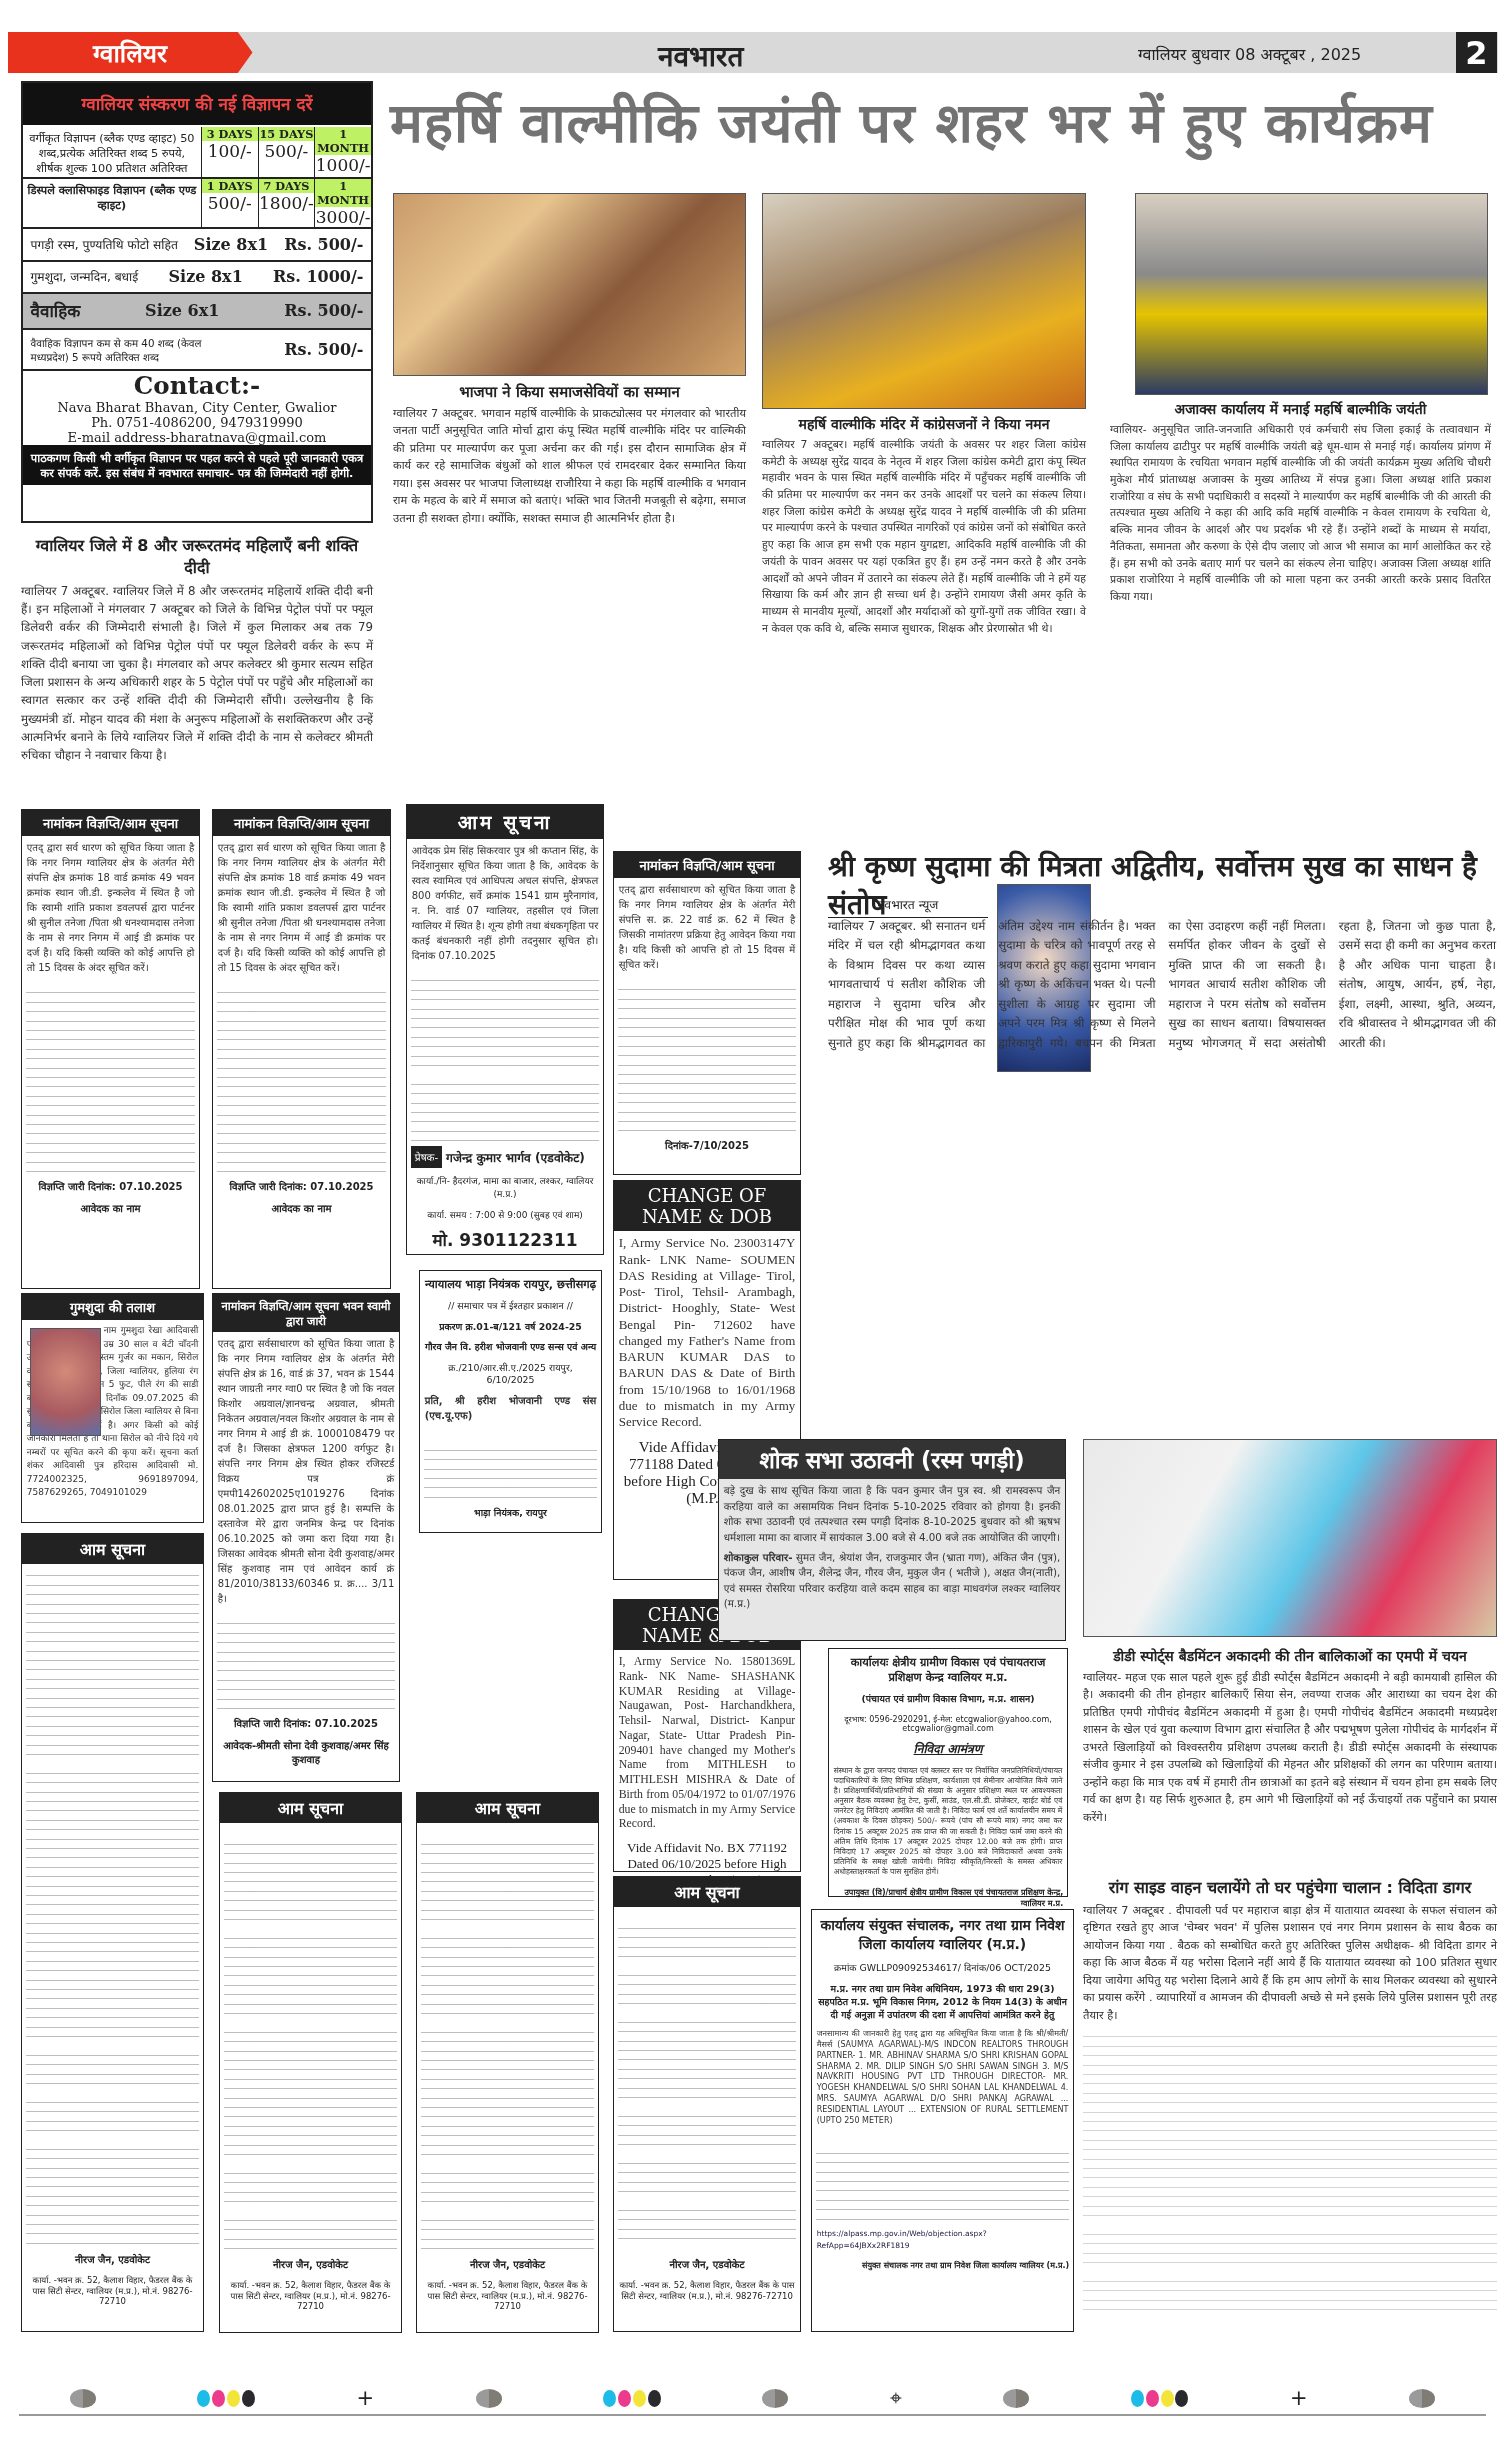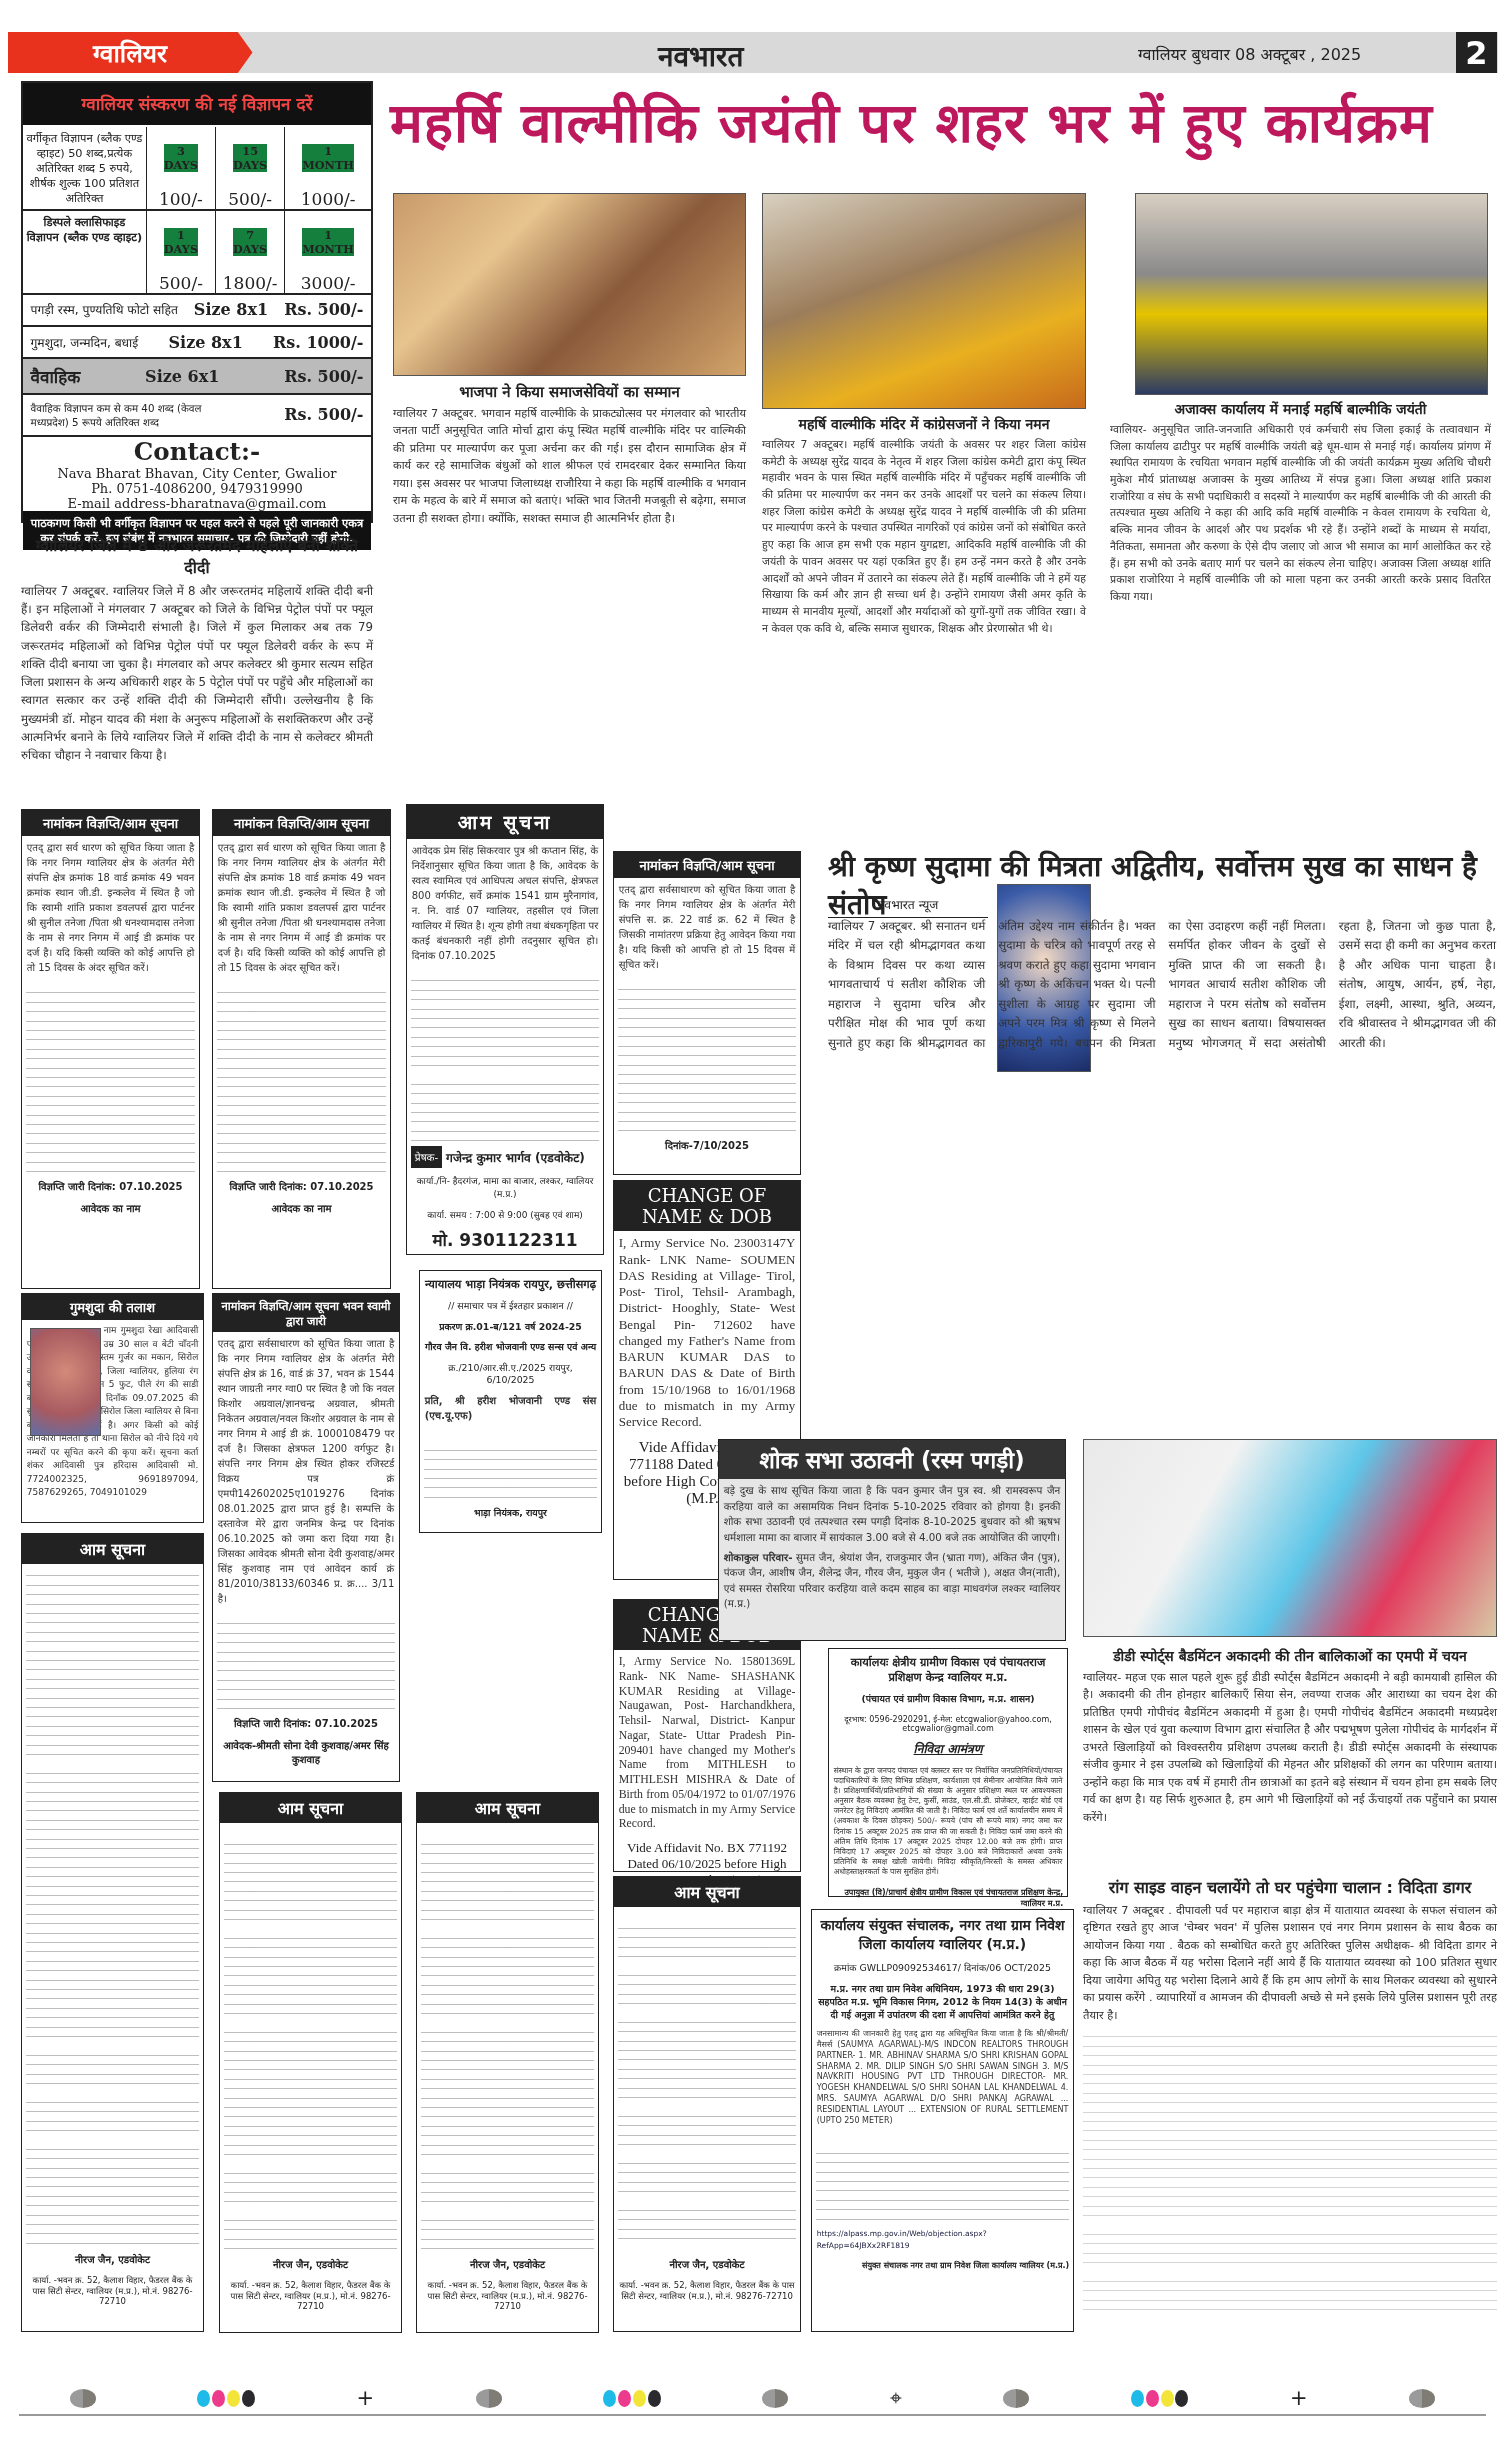--- a/index.html
+++ b/index.html
@@ -3,28 +3,28 @@
 <meta charset="utf-8">
 <style>
   * { box-sizing: border-box; margin: 0; padding: 0; }
   body { width: 1505px; height: 2438px; background: #fff; font-family: "DejaVu Sans", sans-serif; color: #222; position: relative; overflow: hidden; }
   .abs { position: absolute; }
   .masthead { left: 7.5px; top: 32px; width: 1490px; height: 41px; background: #d9d9d9; }
   .city-tab { left: 7.5px; top: 32px; width: 245px; height: 41px; background: #e8321e; color: #fff; font-weight: bold; font-size: 24.5px; display:flex; align-items:center; justify-content:center; clip-path: polygon(0 0, 94% 0, 100% 50%, 94% 100%, 0 100%); }
   .brand { left: 658px; top: 36px; font-size: 28px; font-weight: bold; color: #222; }
   .dateline { left: 1138px; top: 43px; font-size: 16px; color: #222; }
   .pageno { left: 1456px; top: 32px; width: 41px; height: 41px; background: #222; color: #fff; font-weight: bold; font-size: 32px; display:flex; align-items:center; justify-content:center; }
-  .headline { left: 390px; top: 83px; width: 1110px; font-size: 55px; font-weight: bold; color: #be185d; letter-spacing: 0.9px; }
+  .headline { left: 390px; top: 83px; width: 1110px; font-size: 55px; font-weight: bold; color: #737373; letter-spacing: 0.9px; }
 
   .rate-box { left: 21px; top: 81px; width: 352px; height: 442px; border: 2.8px solid #222; }
   .rate-title { background: #111; color: #ef4444; font-weight: bold; font-size: 17px; text-align:center; padding: 9.4px 3.8px; border-bottom: 2.8px double #fff; }
   .rate-row { display:flex; border-bottom: 2.8px solid #222; font-size: 11.3px; }
   .rate-row .lbl { flex: 1.7; padding: 2.8px; text-align:center; }
   .rate-row .c { flex: 0.55; border-left: 1.9px solid #222; text-align:center; font-family: "DejaVu Serif", serif; }
-  .rate-row .c b { display:block; background:#15803d; font-size: 11.3px; margin: 17px; }
+  .rate-row .c b { display:block; background:#bef264; font-size: 11.3px; margin: 0; }
   .rate-row .c span { font-size: 17px; }
   .simple-row { display:flex; justify-content:space-between; align-items:center; padding: 5.6px 7.5px; border-bottom: 2.8px solid #222; font-size: 12.2px; }
   .simple-row .sz { font-family: "DejaVu Serif", serif; font-weight:bold; font-size: 16px; }
   .simple-row.grey { background: #bbb; }
   .contact { text-align:center; font-family: "DejaVu Serif", serif; padding: 0; }
   .contact h3 { font-size: 24.5px; }
   .contact p { font-size: 13px; }
   .disclaimer { background: #111; color: #fff; font-size: 11.3px; padding: 4.7px; text-align:center; font-weight:bold; }
 
   .article h2 { font-weight: bold; text-align:center; color:#222; }

